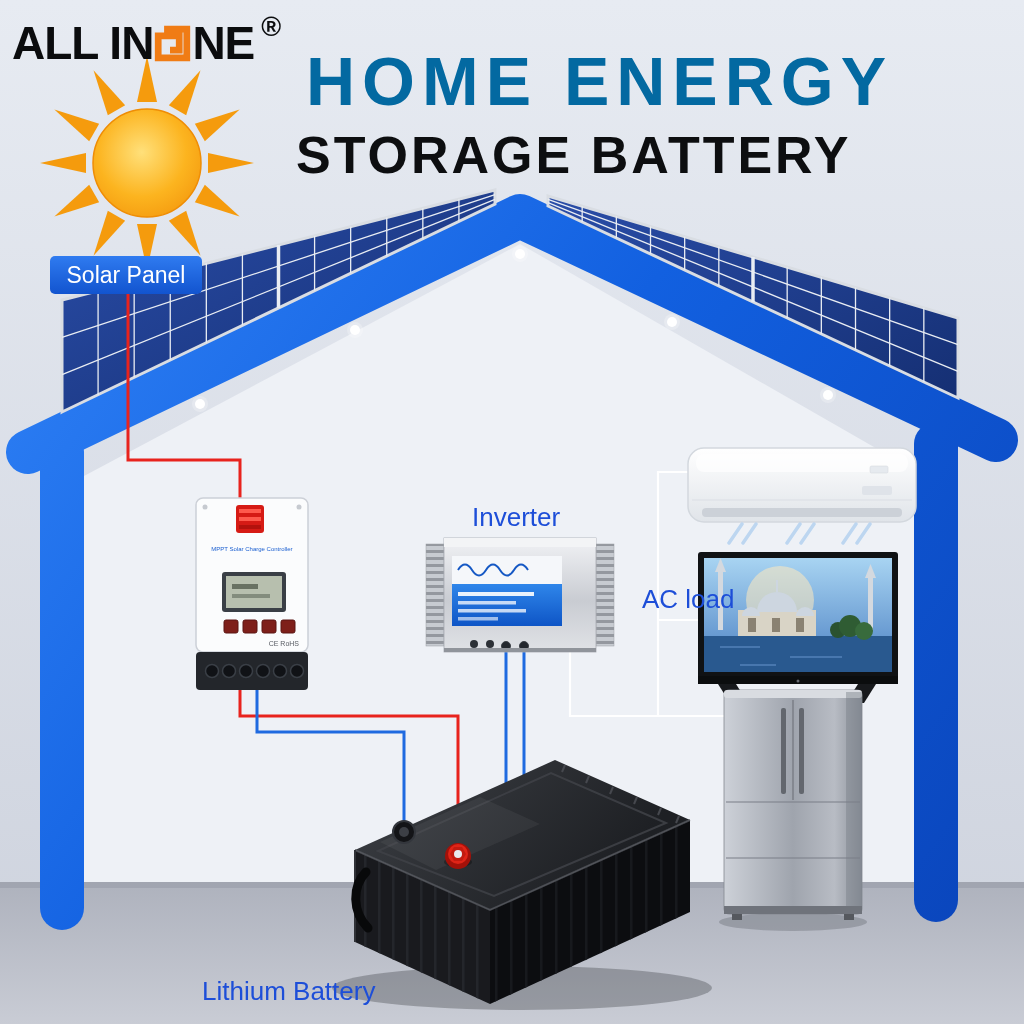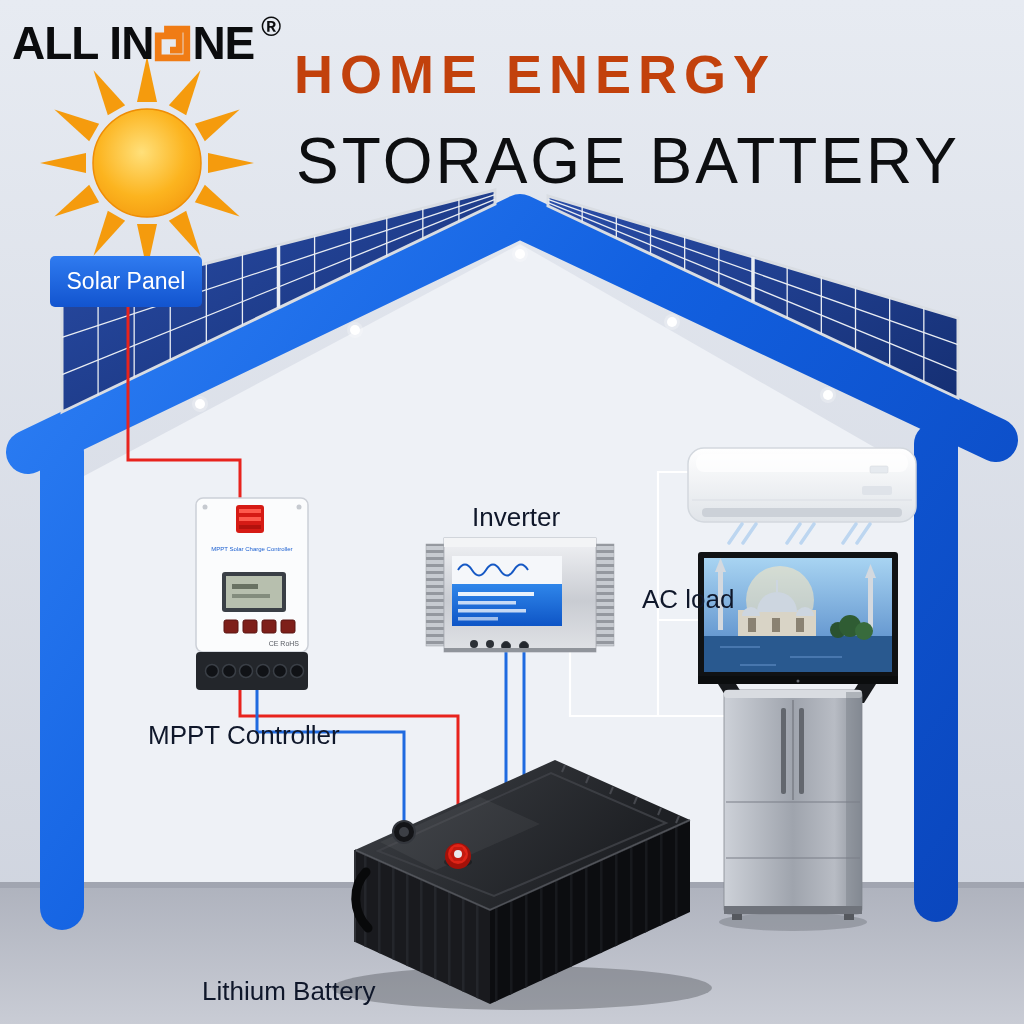--- a/index.html
+++ b/index.html
@@ -4,25 +4,25 @@
 <style>
   *{margin:0;padding:0;box-sizing:border-box}
   html,body{width:1024px;height:1024px;overflow:hidden;background:#e3e7ee}
   .canvas{position:relative;width:1024px;height:1024px;font-family:"Liberation Sans",sans-serif;overflow:hidden}
   .scene{position:absolute;left:0;top:0;width:1024px;height:1024px}
   .abs{position:absolute;white-space:nowrap;line-height:1.05}
   .logo{position:absolute;left:12px;top:16px;display:flex;align-items:center;gap:0}
   .logo-txt{font-size:46px;font-weight:800;letter-spacing:-1px;color:#0b0c0e}
   .logo-glyph{width:37px;height:37px;margin:0 1px}
   .logo-reg{font-size:27px;font-weight:600;color:#0b0c0e;align-self:flex-start;margin:-4px 0 0 7px}
-  .title-line1{left:294px;top:46px;font-size:54px;font-weight:800;color:#c2410c;letter-spacing:7px}
-  .title-line2{left:296px;top:128px;font-size:64px;font-weight:400;color:#0d0e10;letter-spacing:3px}
-  .solar-label{left:50px;top:256px;width:152px;height:51px;background:linear-gradient(#2f7bf0,#1254cf);
+  .title-line1{left:306px;top:46px;font-size:68px;font-weight:800;color:#0369a1;letter-spacing:7px}
+  .title-line2{left:296px;top:128px;font-size:52px;font-weight:700;color:#0d0e10;letter-spacing:3px}
+  .solar-label{left:50px;top:256px;width:152px;height:38px;background:linear-gradient(#2f7bf0,#1254cf);
     border-radius:5px;color:#fff;font-size:23px;display:flex;align-items:center;justify-content:center}
-  .dev-label{font-size:26px;color:#0f172a}
+  .dev-label{font-size:26px;color:#1d4ed8}
   .inverter-label{left:472px;top:504px}
   .acload-label{left:642px;top:586px}
   .mppt-label{left:148px;top:722px}
   .battery-label{left:202px;top:978px}
 </style>
 </head>
 <body>
 
 <div class="canvas">
 
@@ -323,16 +323,15 @@
   <span class="logo-txt">NE</span>
   <span class="logo-reg">®</span>
 </div>
 
 <div class="abs title-line1">HOME ENERGY</div>
 <div class="abs title-line2">STORAGE BATTERY</div>
 
 <div class="abs solar-label">Solar Panel</div>
 <div class="abs dev-label inverter-label">Inverter</div>
 <div class="abs dev-label acload-label">AC load</div>
-<div class="abs dev-label mppt-label">MPPT Controller</div>
 <div class="abs dev-label battery-label">Lithium Battery</div>
 
 </div>
 
 </body></html>

